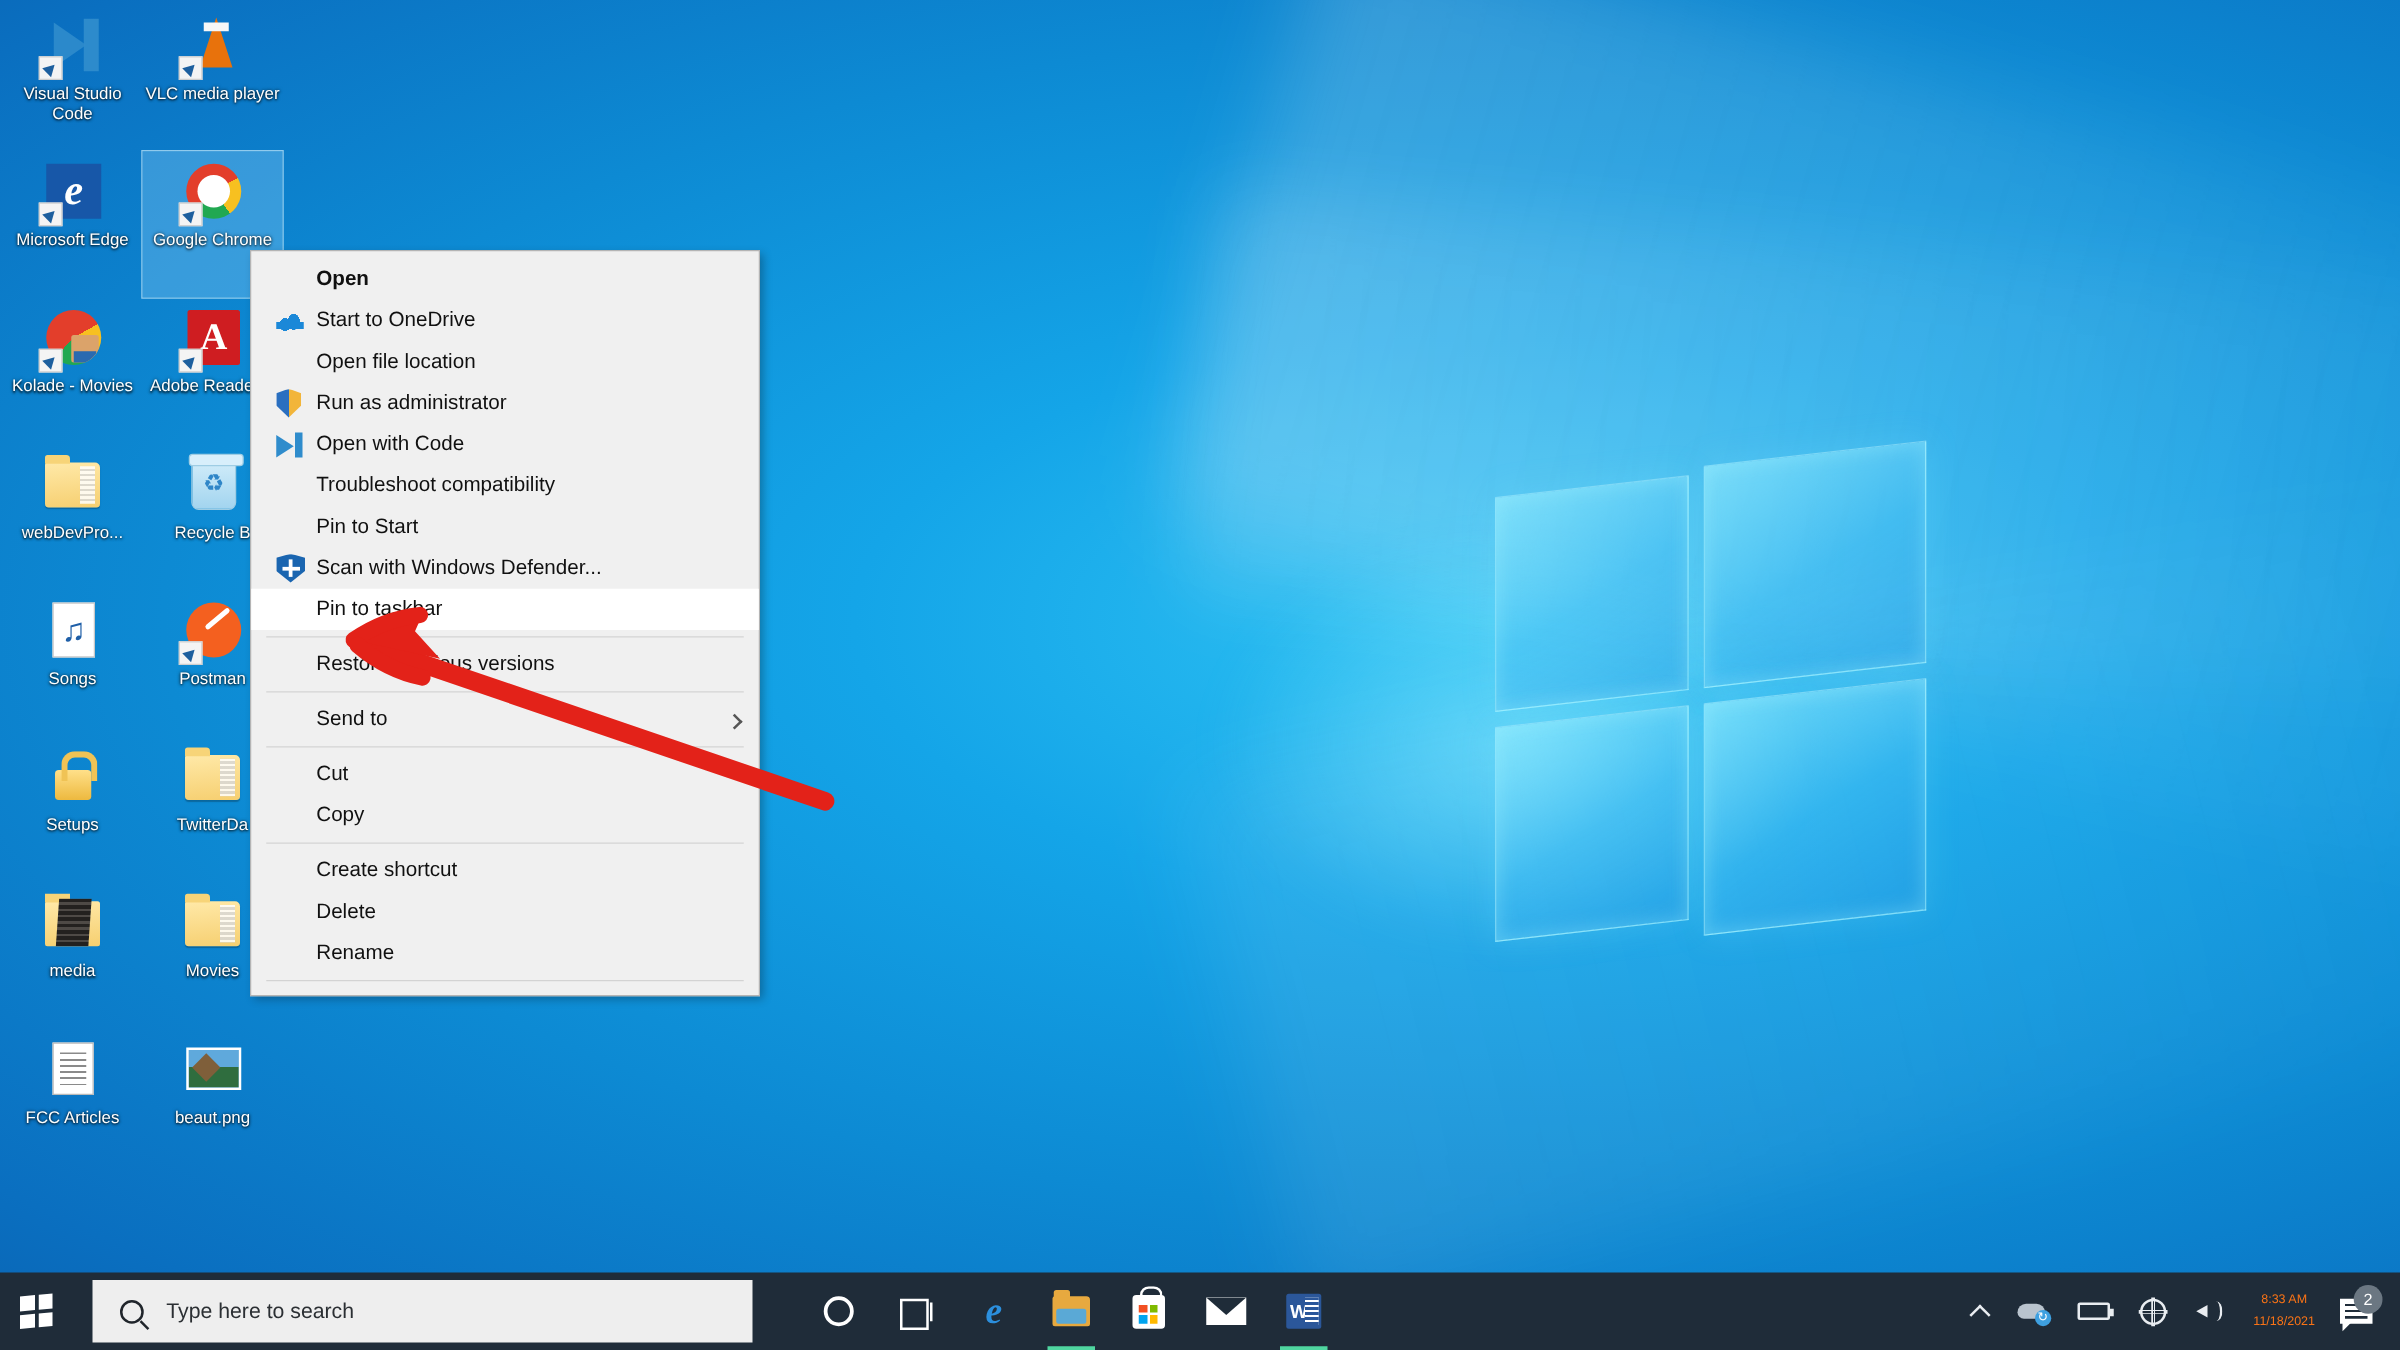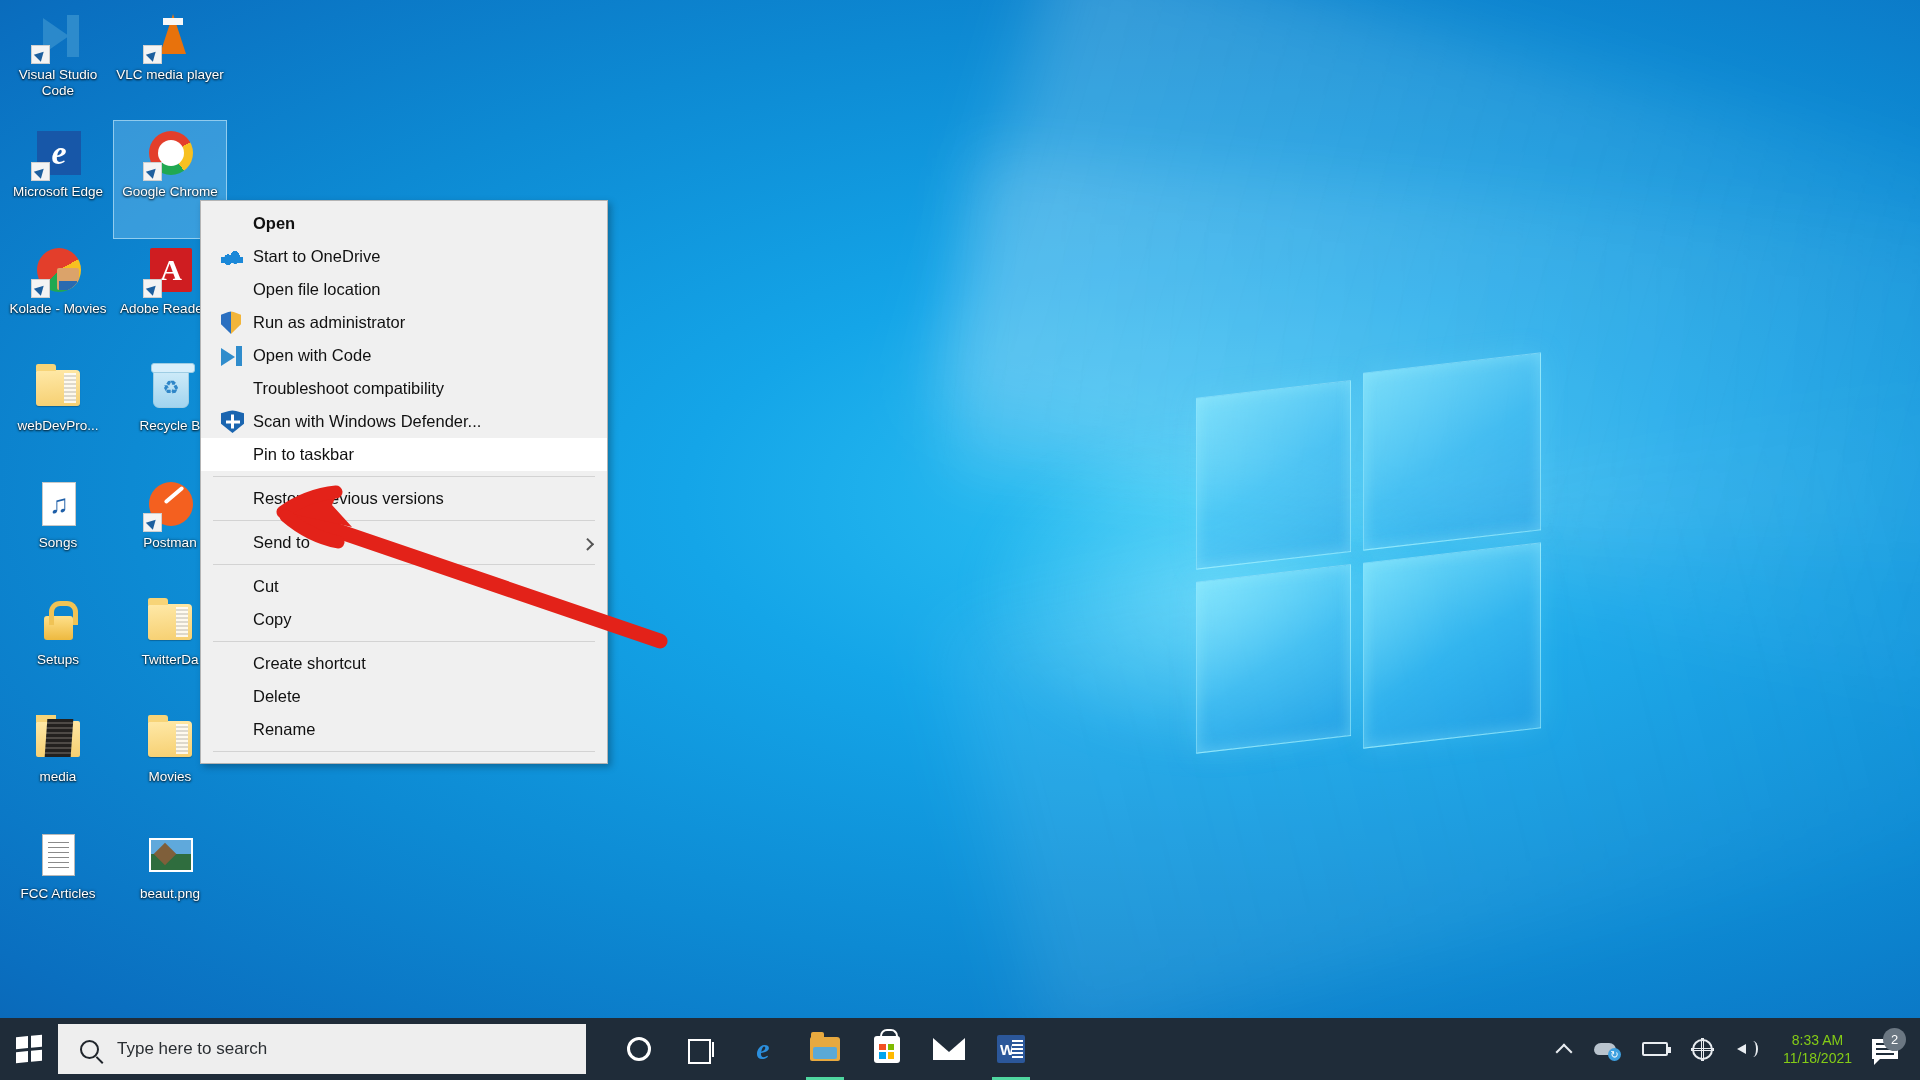--- a/index.html
+++ b/index.html
@@ -189,20 +189,21 @@
 
   
   #red-arrow { position:absolute; left:0; top:0; width:1920px; height:1080px; z-index:60; pointer-events:none; }
 
   
   #taskbar {
     position:absolute; left:0; bottom:0; width:1920px; height:62px;
     background:#1f2c39;
     display:flex; align-items:stretch;
     z-index:70;
+    gap:16px;
   }
   #start-button { width:58px; display:flex; align-items:center; justify-content:center; cursor:default; }
   .winflag { width:26px; height:26px; display:grid; grid-template-columns:1fr 1fr; grid-template-rows:1fr 1fr; gap:3px; transform:skewY(-5deg); }
   .winflag i { background:#fff; display:block; }
   #search-box {
     width:528px; margin:6px 0 6px 0; background:#eeeeee;
     display:flex; align-items:center; padding-left:22px; gap:18px; cursor:text;
   }
   #search-box .mag { width:19px; height:19px; border:2.2px solid #20252b; border-radius:50%; position:relative; }
   #search-box .mag::after { content:""; position:absolute; right:-7px; bottom:-5px; width:9px; height:2.2px; background:#20252b; transform:rotate(45deg); }
@@ -243,21 +244,21 @@
   .tray-battery { width:26px; height:14px; border:2px solid #e9edf1; border-radius:2px; position:relative; }
   .tray-battery::after { content:""; position:absolute; right:-5px; top:3px; width:3px; height:6px; background:#e9edf1; }
   .tray-network { width:21px; height:21px; border:2px solid #e9edf1; border-radius:50%; position:relative; }
   .tray-network::before { content:""; position:absolute; left:8px; top:-2px; width:1px; height:21px; box-shadow:0 0 0 1px #e9edf1; }
   .tray-network::after { content:""; position:absolute; left:-2px; top:8px; width:21px; height:1px; box-shadow:0 0 0 1px #e9edf1; }
   .tray-volume { width:22px; height:18px; position:relative; }
   .tray-volume::before { content:""; position:absolute; left:0; top:4px; width:0;height:0;
      border-top:5px solid transparent; border-bottom:5px solid transparent; border-right:9px solid #e9edf1; }
   .tray-volume::after { content:""; position:absolute; left:11px; top:1px; width:8px; height:16px;
      border-right:2px solid #e9edf1; border-radius:50%; }
-  #clock { color:#84cc16; font-size:14px; line-height:18px; text-align:center; padding:0 12px; cursor:default; }
+  #clock { color:#f97316; font-size:10px; line-height:18px; text-align:center; padding:0 12px; cursor:default; }
   #action-center { padding:0 16px 0 8px; position:relative; display:flex; align-items:center; }
   .ac-bubble { width:26px; height:20px; background:#fff; position:relative; }
   .ac-bubble::after { content:""; position:absolute; left:2px; bottom:-6px; width:0;height:0;
      border-left:7px solid #fff; border-bottom:7px solid transparent; }
   .ac-bubble .lines { position:absolute; left:4px; top:4px; right:4px; height:12px;
      background:repeating-linear-gradient(180deg,#1f2c39 0 2px, transparent 2px 5px); }
   .ac-badge { position:absolute; right:8px; bottom:8px; width:23px; height:23px; border-radius:50%;
      background:#6b7782; color:#fff; font-size:13px; display:flex; align-items:center; justify-content:center; }
 </style>
 </head>
@@ -436,20 +437,23 @@
       <span>Run as administrator</span>
     </div>
     <div class="mi">
       <span class="mi-icon ic-vscode"></span>
       <span>Open with Code</span>
     </div>
     <div class="mi">
       <span>Troubleshoot compatibility</span>
     </div>
     <div class="mi">
+      <span>Pin to Start</span>
+    </div>
+    <div class="mi">
       <span class="mi-icon ic-defender"></span>
       <span>Scan with Windows Defender...</span>
     </div>
     <div class="mi active">
       <span>Pin to taskbar</span>
     </div>
     <div class="msep"></div>
     <div class="mi">
       <span>Restore previous versions</span>
     </div>

